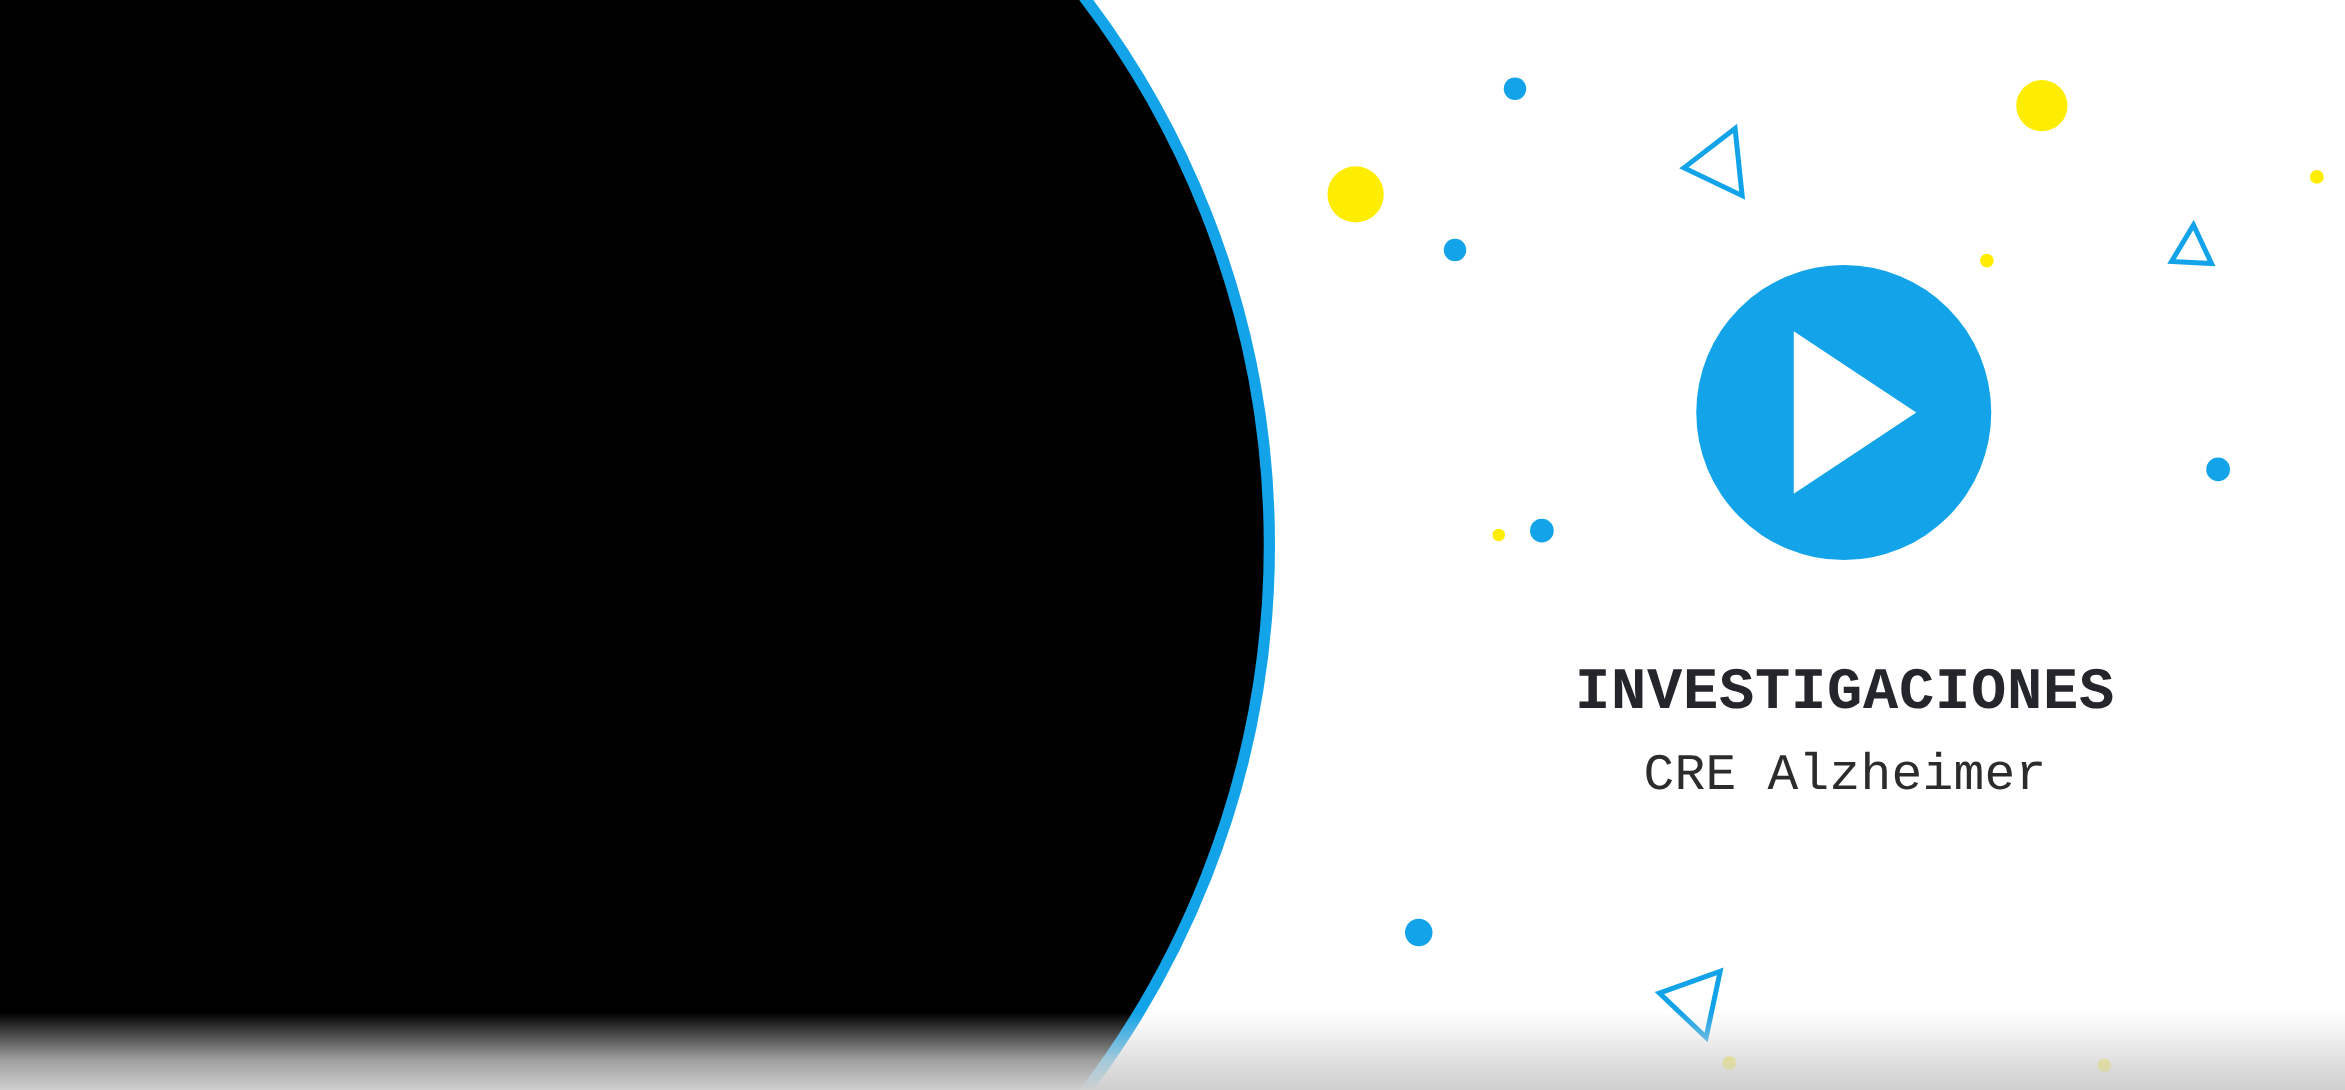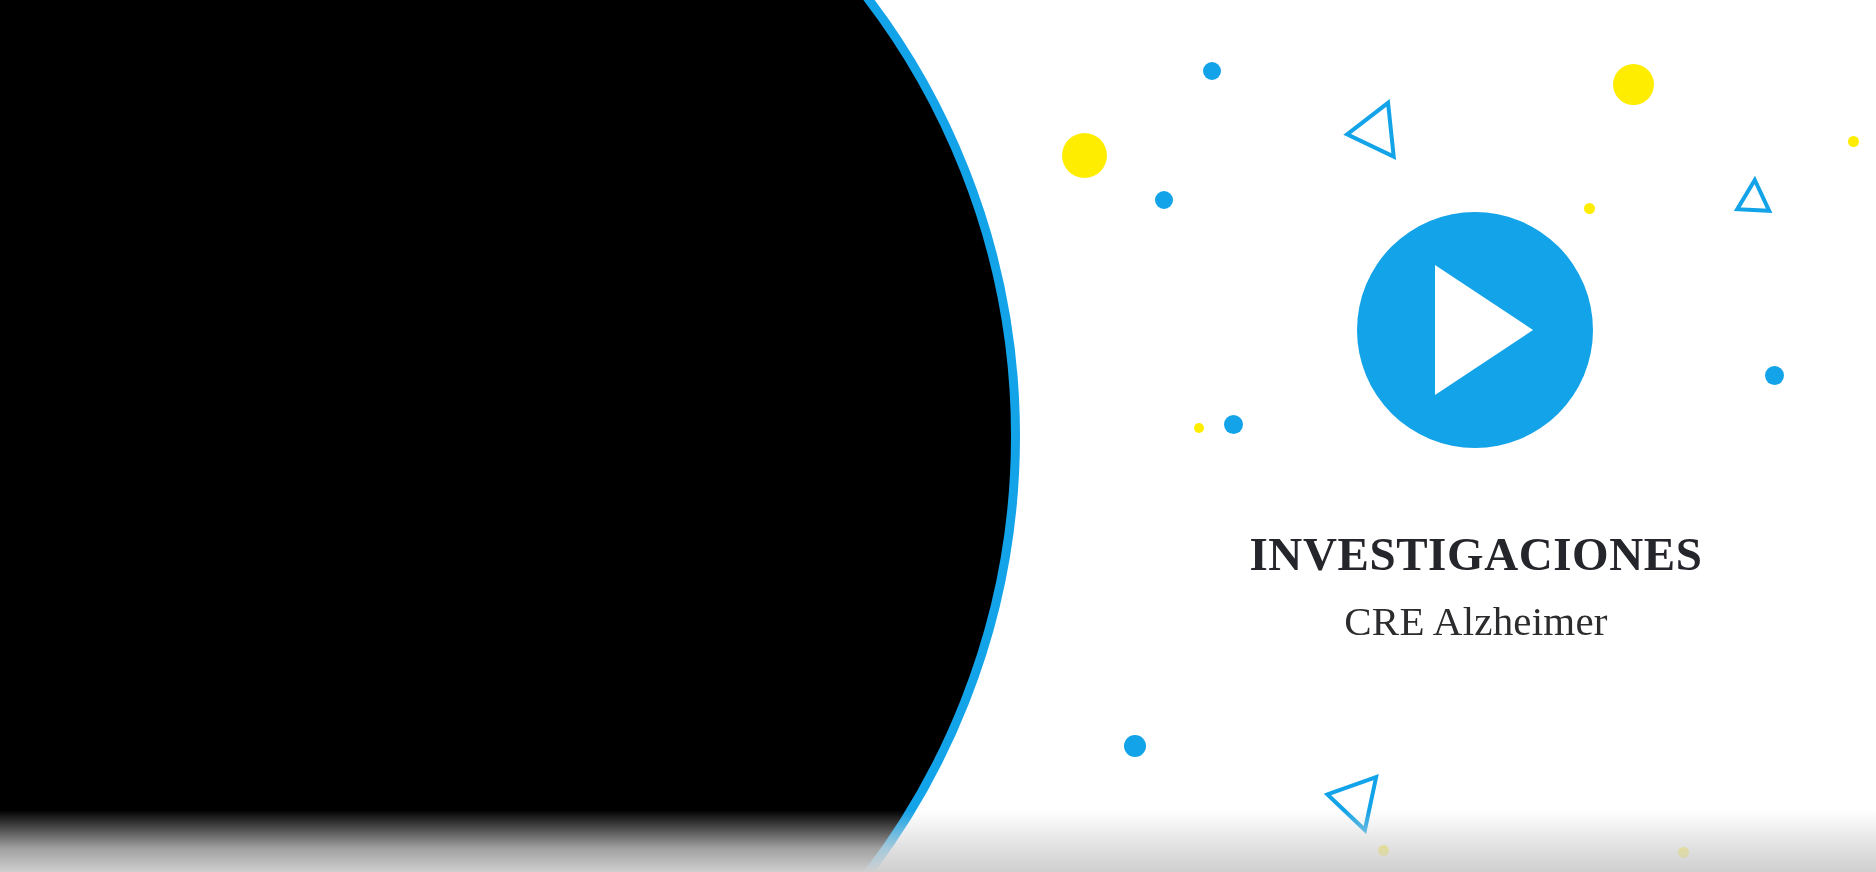--- a/index.html
+++ b/index.html
@@ -8,21 +8,21 @@
     padding: 0;
     background: #ffffff;
   }
 
   #stage {
     position: relative;
     width: 1876px;
     height: 872px;
     overflow: hidden;
     background: #ffffff;
-    font-family: Liberation Serif, serif;
+    font-family: Liberation Mono, monospace;
     -webkit-font-smoothing: antialiased;
   }
 
   
   .bottom-fade {
     position: absolute;
     left: 0;
     right: 0;
     bottom: 0;
     height: 62px;

